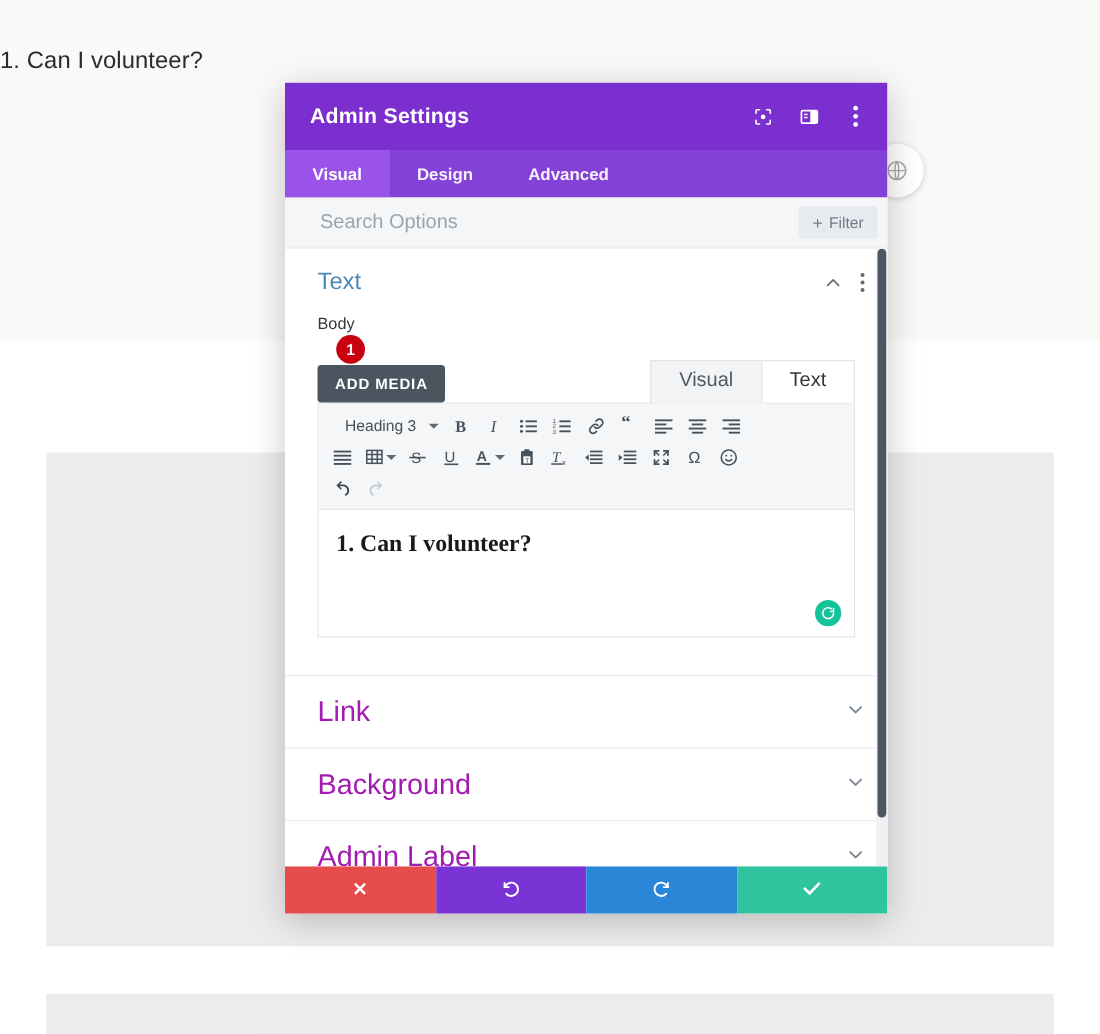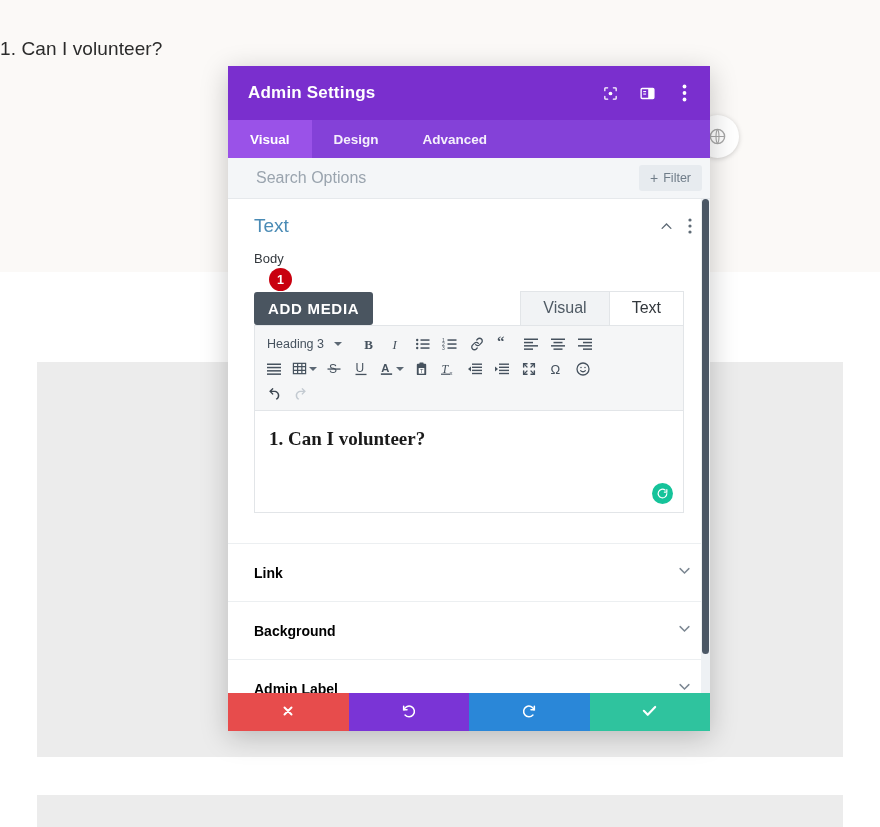--- a/index.html
+++ b/index.html
@@ -189,21 +189,21 @@
   }
   .editor-topbar {
     display: flex;
     align-items: flex-end;
     justify-content: space-between;
   }
   .add-media-btn {
     background: #4a5560;
     color: #ffffff;
     border: none;
-    font-size: 15px;
+    font-size: 12px;
     font-weight: bold;
     letter-spacing: 0.7px;
     padding: 8px 14px;
     border-radius: 3px;
     cursor: pointer;
     font-family: "Liberation Sans", sans-serif;
     margin-top: 16px;
   }
   .vt-tabs { display: flex; align-items: flex-end; }
   .vt-tab {
@@ -243,21 +243,21 @@
     color: #46525e;
   }
   .tmce-select {
     display: flex; align-items: center;
     height: 24px;
     padding: 0 4px 0 6px;
     font-size: 12.5px;
     color: #46525e;
     cursor: pointer;
     min-width: 84px;
-    justify-content: flex-start;
+    justify-content: flex-end;
     gap: 10px;
   }
   .caret-sm {
     width: 0; height: 0;
     border-left: 4px solid transparent;
     border-right: 4px solid transparent;
     border-top: 4px solid #5c6874;
   }
   .tmce-btn.with-caret { width: 32px; gap: 2px; }
   .tmce-btn.dim { color: #b9c1c9; }
@@ -302,23 +302,23 @@
   .accordion-spacer { height: 30px; }
   .accordion-row {
     height: 57px;
     display: flex; align-items: center;
     padding: 0 18px 0 26px;
     border-top: 1px solid #eceff1;
     cursor: pointer;
   }
   .accordion-label {
     flex: 1;
-    font-size: 14px;
-    color: #000000;
-    font-weight: bold;
+    font-size: 23px;
+    color: #a21caf;
+    font-weight: normal;
   }
   .accordion-row:last-of-type { border-bottom: 7px solid #0ea5e9; }
 
   
   .modal-scrollbar {
     position: absolute;
     right: 0; top: 0;
     width: 9px;
     height: 100%;
     background: #eef1f4;

